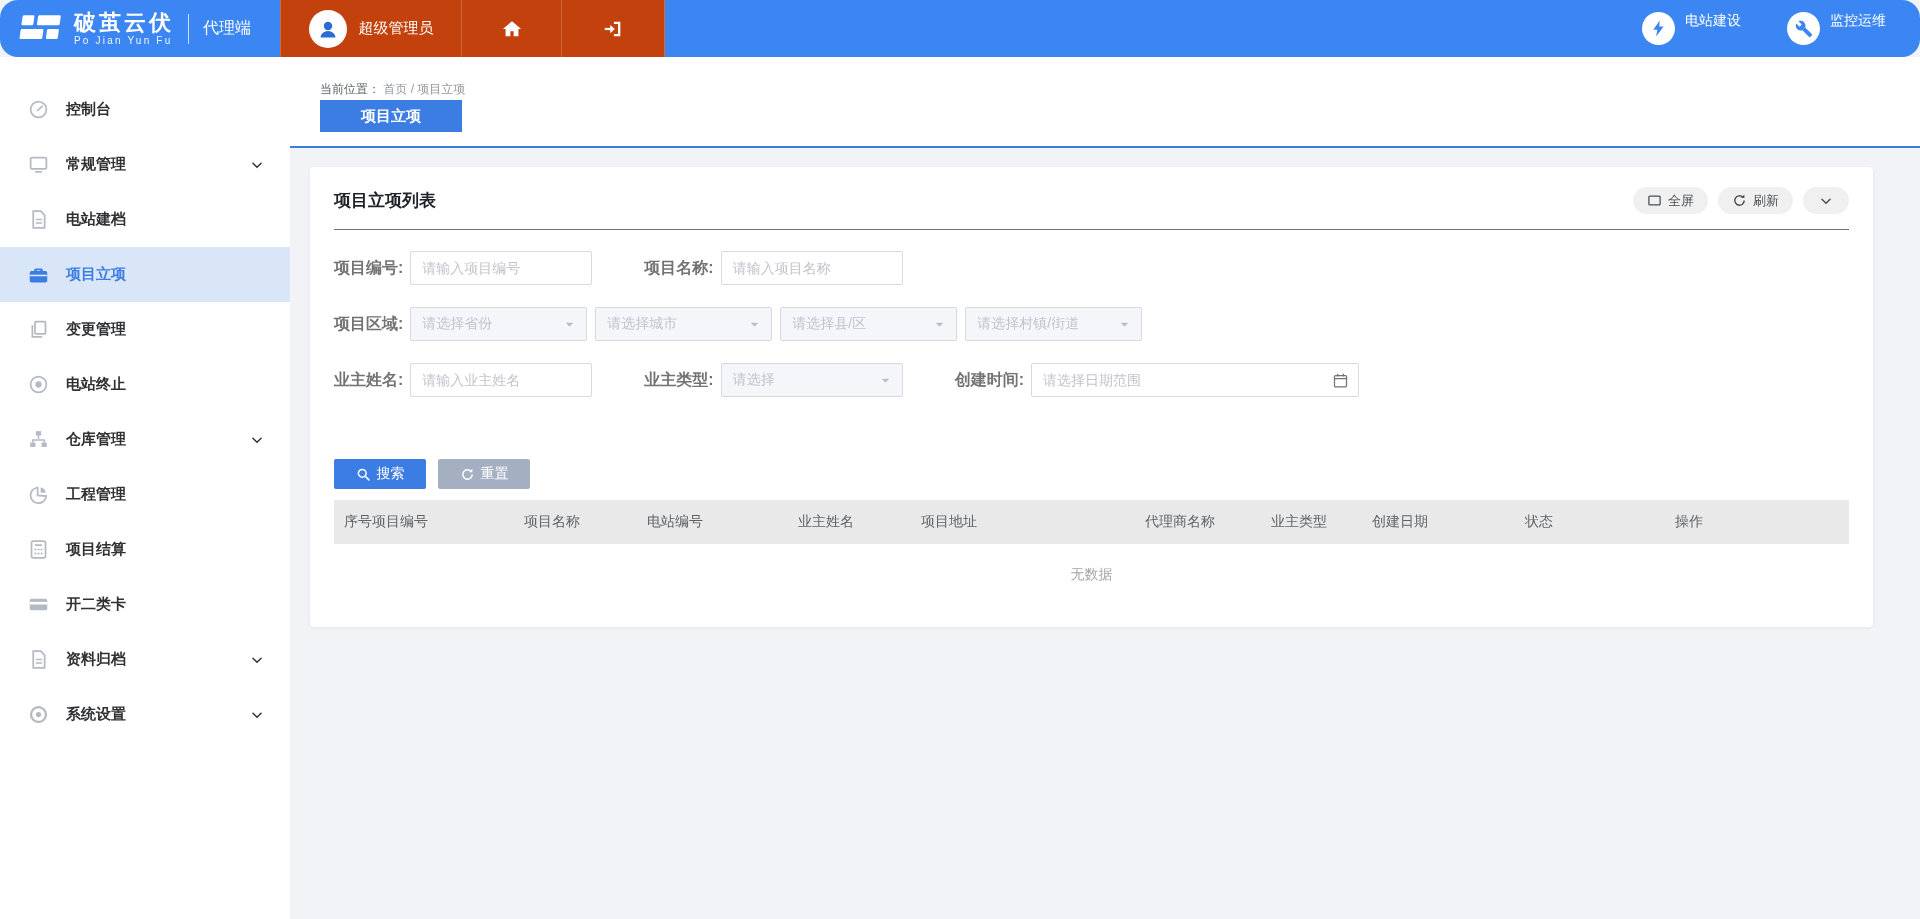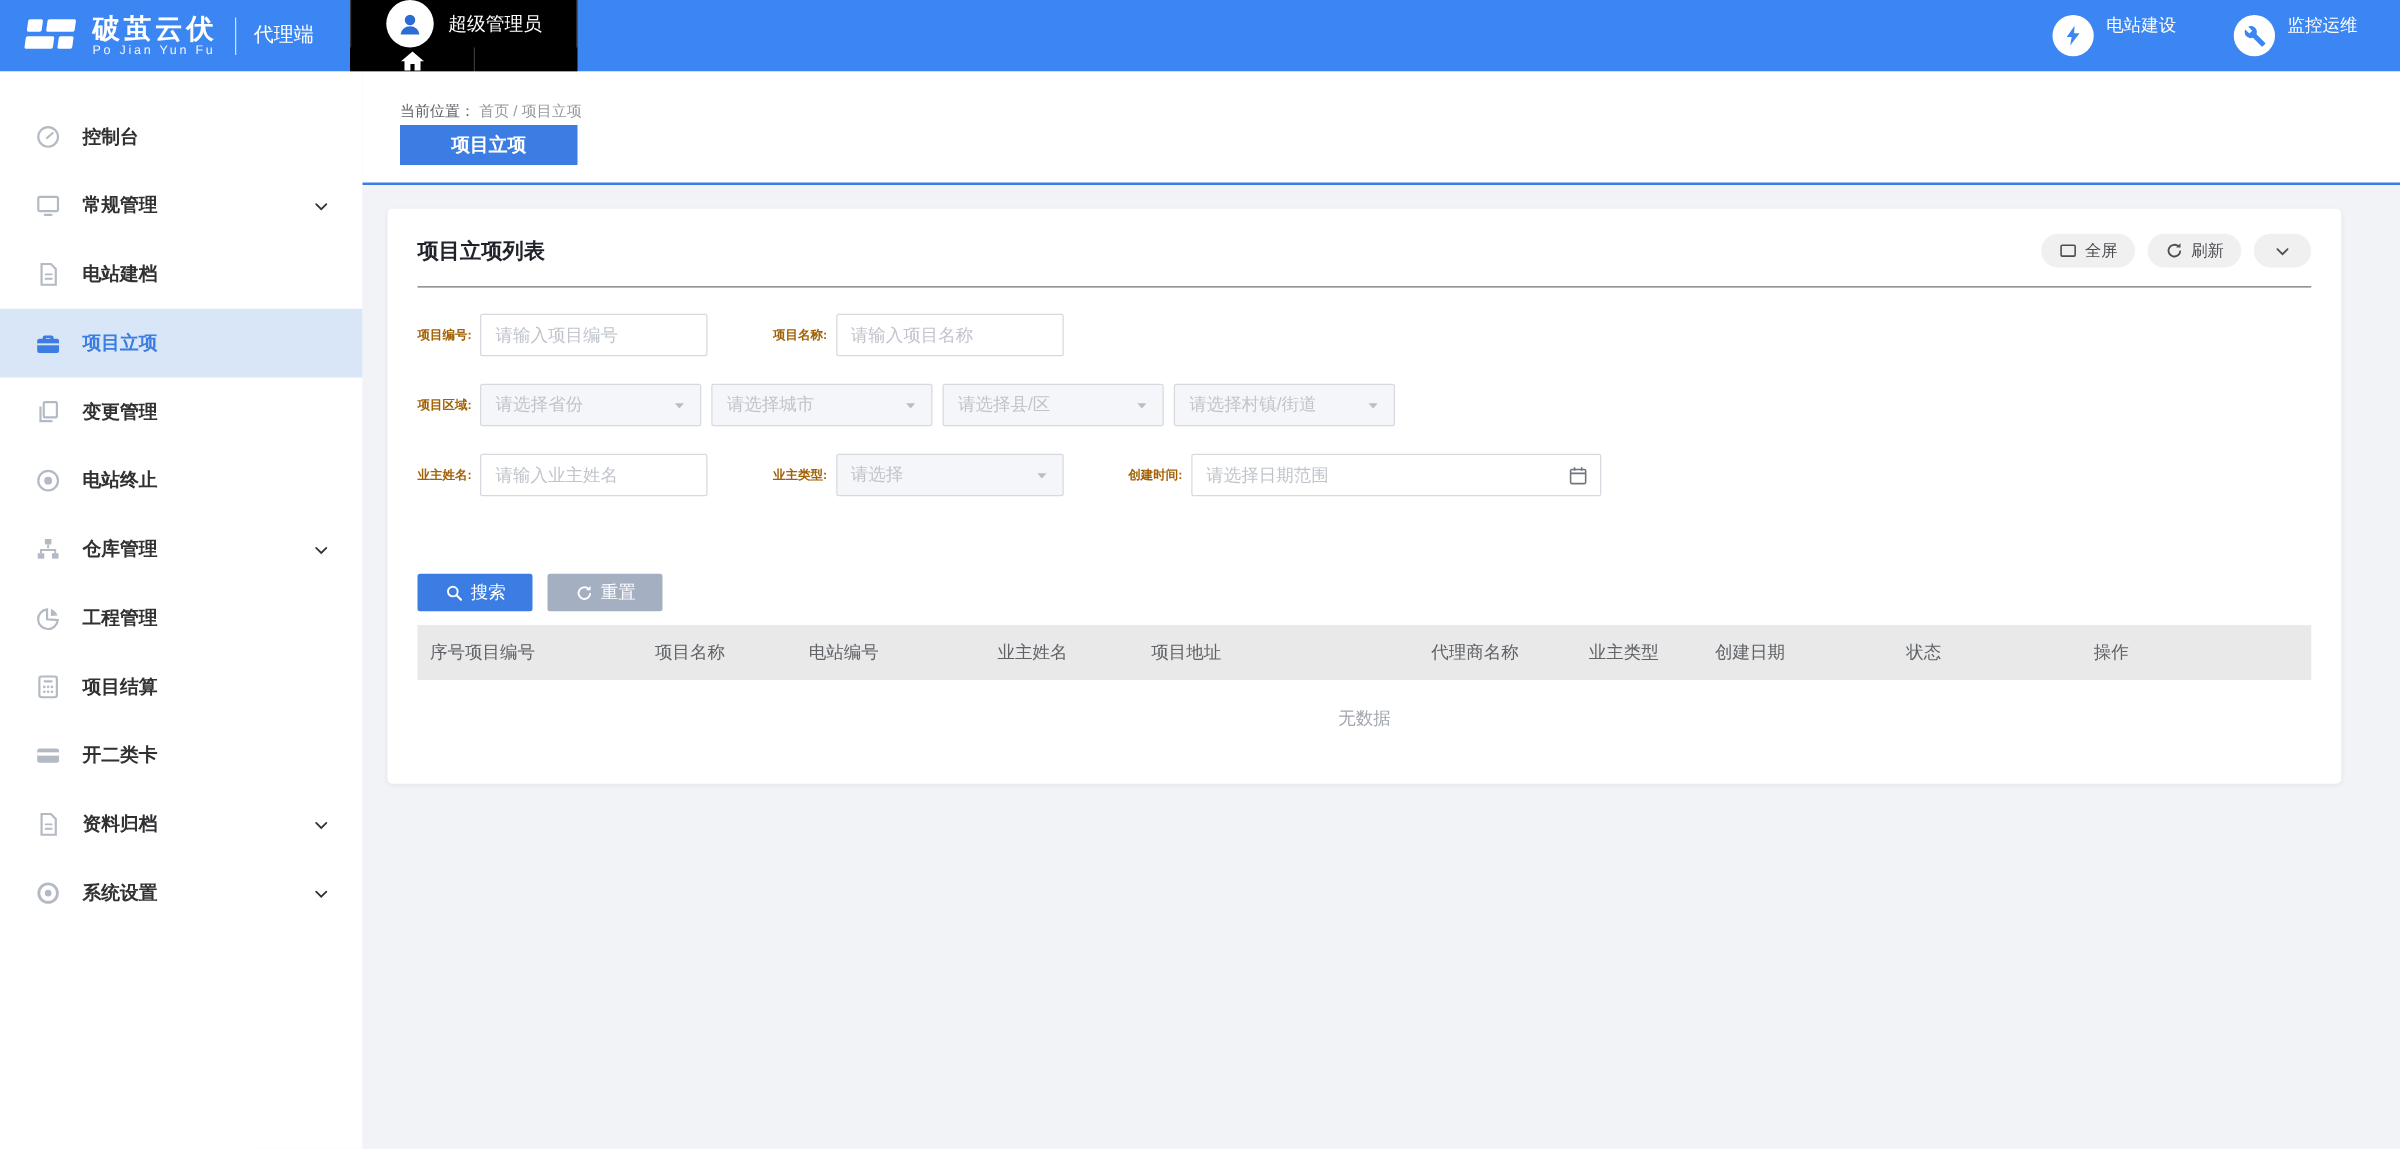--- a/index.html
+++ b/index.html
@@ -1,29 +1,29 @@
 <!DOCTYPE html>
 <html><head>
 <meta charset="utf-8">
 <style>
   * { margin:0; padding:0; box-sizing:border-box; }
   html,body { width:1920px; height:919px; overflow:hidden;
     font-family:"Liberation Sans","DejaVu Sans",sans-serif; background:#f1f3f7; }
 
   
   .header { position:absolute; top:0; left:0; width:1920px; height:57px;
-    background:#3b86f2; display:flex; align-items:stretch; color:#fff; z-index:10; }
+    background:#3b86f2; display:flex; align-items:stretch; color:#fff; z-index:10;border-radius:18px; }
   .brand { width:280px; display:flex; align-items:center; padding-left:18px; }
   .brand-logo { width:44px; height:40px; margin-right:12px; }
   .brand-text { line-height:1.05; }
   .brand-title { font-size:22px; font-weight:bold; letter-spacing:3px; }
   .brand-sub { font-size:10px; letter-spacing:2.2px; opacity:.92; margin-top:2px; }
   .brand-portal { margin-left:14px; padding-left:14px; border-left:1px solid rgba(255,255,255,.75);
     font-size:16px; height:30px; display:flex; align-items:center; }
-  .header-dark { background:#000000; display:flex;flex-direction:column; }
+  .header-dark { background:#c2410c; display:flex; }
   .hseg { display:flex; align-items:center; justify-content:center;
     border-right:1px solid rgba(255,255,255,.22); cursor:pointer; }
   .hseg.user { width:182px; gap:12px; border-left:1px solid rgba(255,255,255,.22); }
   .hseg.home { width:100px; }
   .hseg.exit { width:103px; }
   .avatar { width:38px; height:38px; border-radius:50%; background:#fff;
     display:flex; align-items:center; justify-content:center; }
   .user-name { font-size:15px; }
   .header-spacer { flex:1; }
   .header-right { display:flex; align-items:center; gap:46px; padding-right:34px; }
@@ -61,21 +61,21 @@
   .pill { height:27px; border-radius:14px; background:#f0f0f0; border:none;
     display:flex; align-items:center; gap:6px; padding:0 14px; font-size:13px;
     color:#4a4d52; cursor:pointer; font-family:inherit; }
   .pill.sm { padding:0 16px; }
 
   
   .filters { padding-top:21px; }
   .frow { display:flex; align-items:center; margin-bottom:22px; }
   .field { display:flex; align-items:center; }
   .field + .field { margin-left:52px; }
-  .flabel { font-size:10px; font-weight:bold; color:#a16207; margin-right:7px; white-space:nowrap; }
+  .flabel { font-size:16px; font-weight:bold; color:#737373; margin-right:7px; white-space:nowrap; }
   .finput { width:182px; height:34px; border:1px solid #d6dae0; border-radius:2px;
     padding:0 11px; font-size:14px; color:#333; background:#fff; outline:none;
     font-family:inherit; }
   .finput::placeholder { color:#c0c4cc; }
   .finput.date { width:328px; padding-right:34px; }
   .fselect { width:182px; height:34px; border:1px solid #d6dae0; border-radius:2px;
     background:#f5f6f9; display:flex; align-items:center; justify-content:space-between;
     padding:0 11px; font-size:14px; color:#c0c4cc; cursor:pointer; }
   .fselect.region { width:177px; margin-right:8px; }
   .date-wrap { position:relative; display:flex; align-items:center; }

